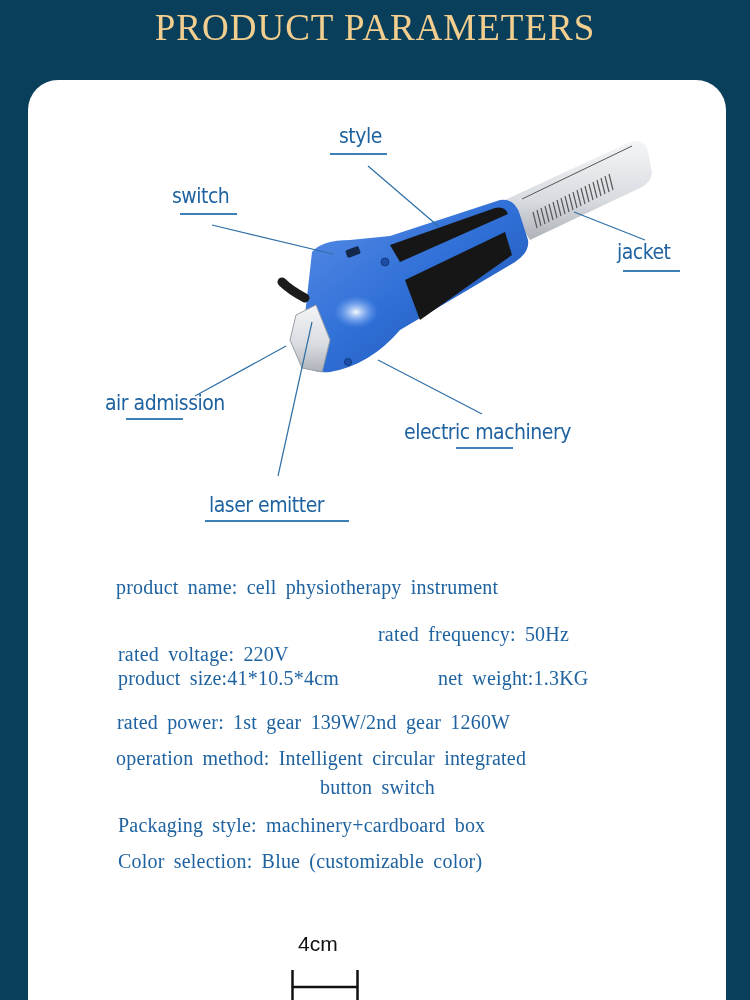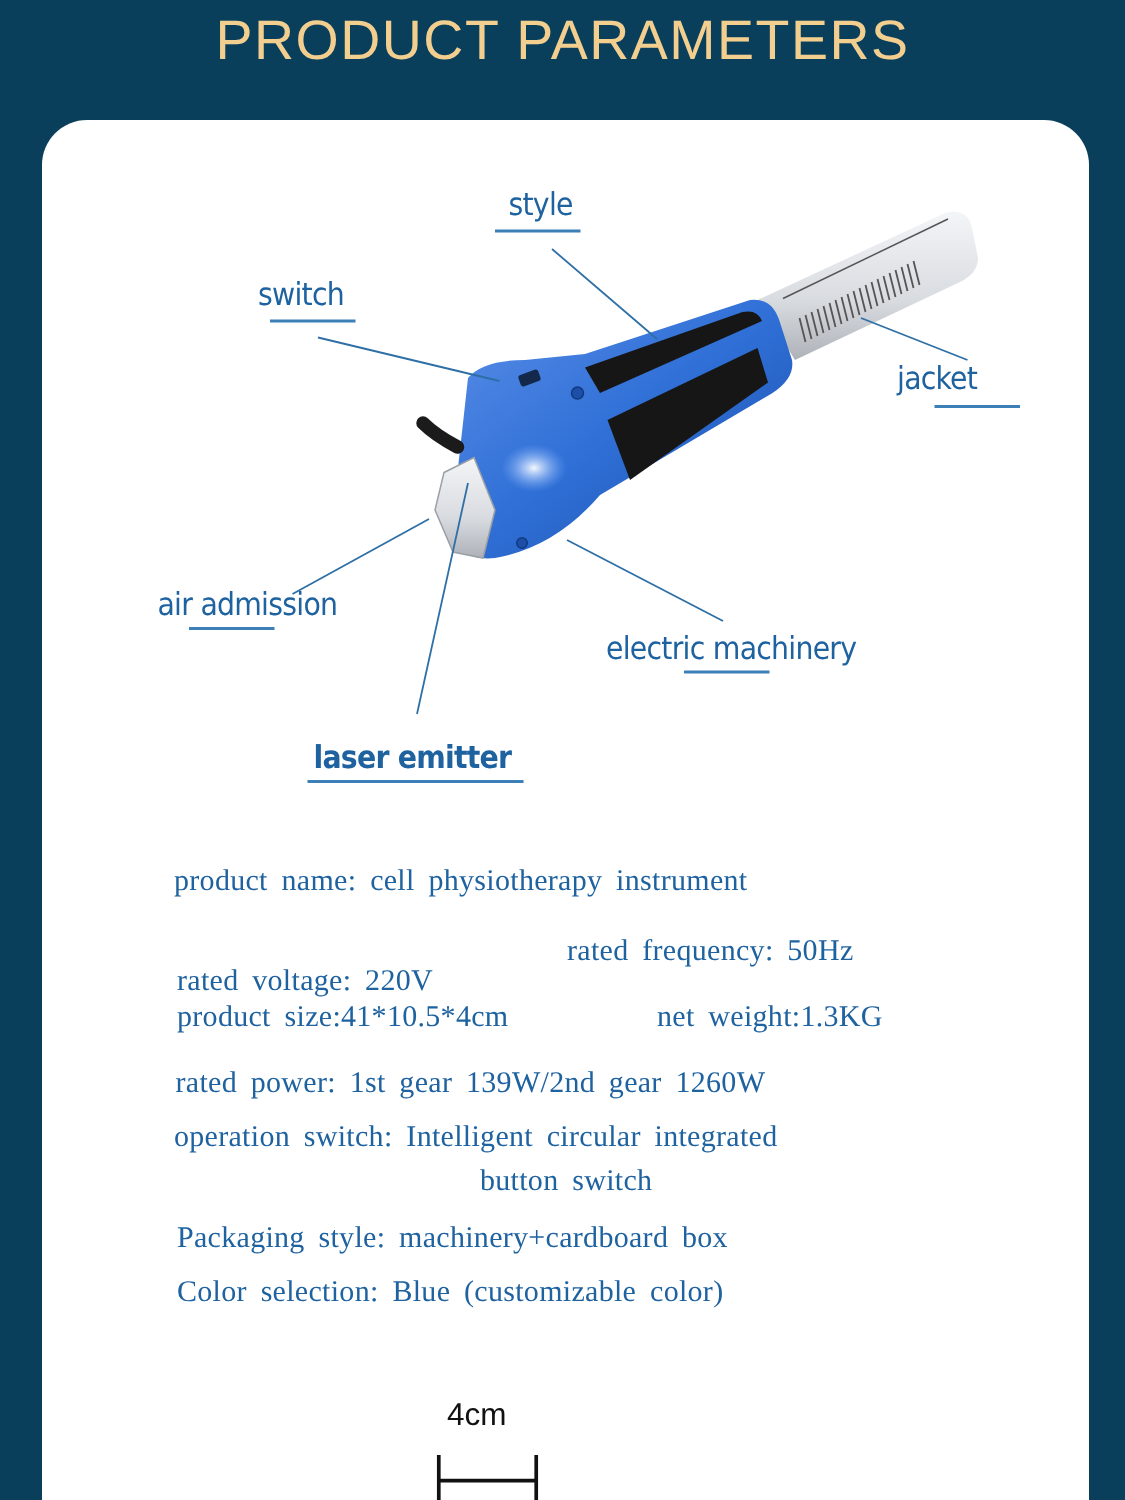--- a/index.html
+++ b/index.html
@@ -4,21 +4,21 @@
 <style>
   html, body { margin:0; padding:0; }
   body {
     width:750px; height:1000px; overflow:hidden;
     background:#0a3f5c;
     font-family:"Liberation Sans", sans-serif;
     position:relative;
   }
   .title {
     position:absolute; left:0; top:6px; width:750px; text-align:center;
-    font-family:Liberation Sans, sans-serif;
+    font-family:Liberation Serif, serif;
     font-size:37px; letter-spacing:1px; color:#f3cf8f; font-weight:normal;
   }
   .card {
     position:absolute; left:28px; top:80px; width:698px; height:960px;
     background:#ffffff; border-radius:30px;
   }
   .diagram { position:absolute; left:0; top:0; width:750px; height:560px; }
   .label {
     position:absolute; color:#1e62a0;
     font-family:"DejaVu Sans", sans-serif; font-size:21px; font-stretch:condensed;
@@ -112,39 +112,39 @@
     <line x1="278" y1="476" x2="312" y2="322"></line>
   </g>
 </svg>
 
 <div class="label" style="left:339px;top:124px;">style</div>
 <div class="uline" style="left:330px;top:153px;width:57px;"></div>
 
 <div class="label" style="left:172px;top:184px;">switch</div>
 <div class="uline" style="left:180px;top:213px;width:57px;"></div>
 
-<div class="label" style="left:598px;top:240px;text-align:center;">jacket</div>
+<div class="label" style="left:617px;top:240px;text-align:center;">jacket</div>
 <div class="uline" style="left:623px;top:270px;width:57px;"></div>
 
 <div class="label" style="left:81px;top:391px;margin-left:24px;">air admission</div>
 <div class="uline" style="left:126px;top:418px;width:57px;"></div>
 
 <div class="label" style="left:404px;top:420px;">electric machinery</div>
 <div class="uline" style="left:456px;top:447px;width:57px;"></div>
 
-<div class="label" style="left:209px;top:493px;font-weight:bold;">laser emitter</div>
+<div class="label" style="left:209px;top:493px;">laser emitter</div>
 <div class="uline" style="left:205px;top:520px;width:144px;"></div>
 
 <div class="spec" style="left:116px;top:576px;">product name: cell physiotherapy instrument</div>
 <div class="spec" style="left:118px;top:623px;margin-top:20px;">rated voltage: 220V</div>
 <div class="spec" style="left:378px;top:623px;">rated frequency: 50Hz</div>
 <div class="spec" style="left:118px;top:667px;">product size:41*10.5*4cm</div>
 <div class="spec" style="left:438px;top:667px;">net weight:1.3KG</div>
 <div class="spec" style="left:117px;top:711px;">rated power: 1st gear 139W/2nd gear 1260W</div>
-<div class="spec" style="left:116px;top:747px;">operation switch: Intelligent circular integrated</div>
+<div class="spec" style="left:116px;top:747px;">operation method: Intelligent circular integrated</div>
 <div class="spec" style="left:320px;top:776px;">button switch</div>
 <div class="spec" style="left:118px;top:814px;">Packaging style: machinery+cardboard box</div>
 <div class="spec" style="left:118px;top:850px;">Color selection: Blue (customizable color)</div>
 
 <div class="scale-label">4cm</div>
 <svg class="scale-bar" viewBox="0 0 68 32">
   <line x1="1.5" y1="2" x2="1.5" y2="32" stroke="#111" stroke-width="2.5"></line>
   <line x1="66.5" y1="2" x2="66.5" y2="32" stroke="#111" stroke-width="2.5"></line>
   <line x1="1.5" y1="19" x2="66.5" y2="19" stroke="#111" stroke-width="2.5"></line>
 </svg>

